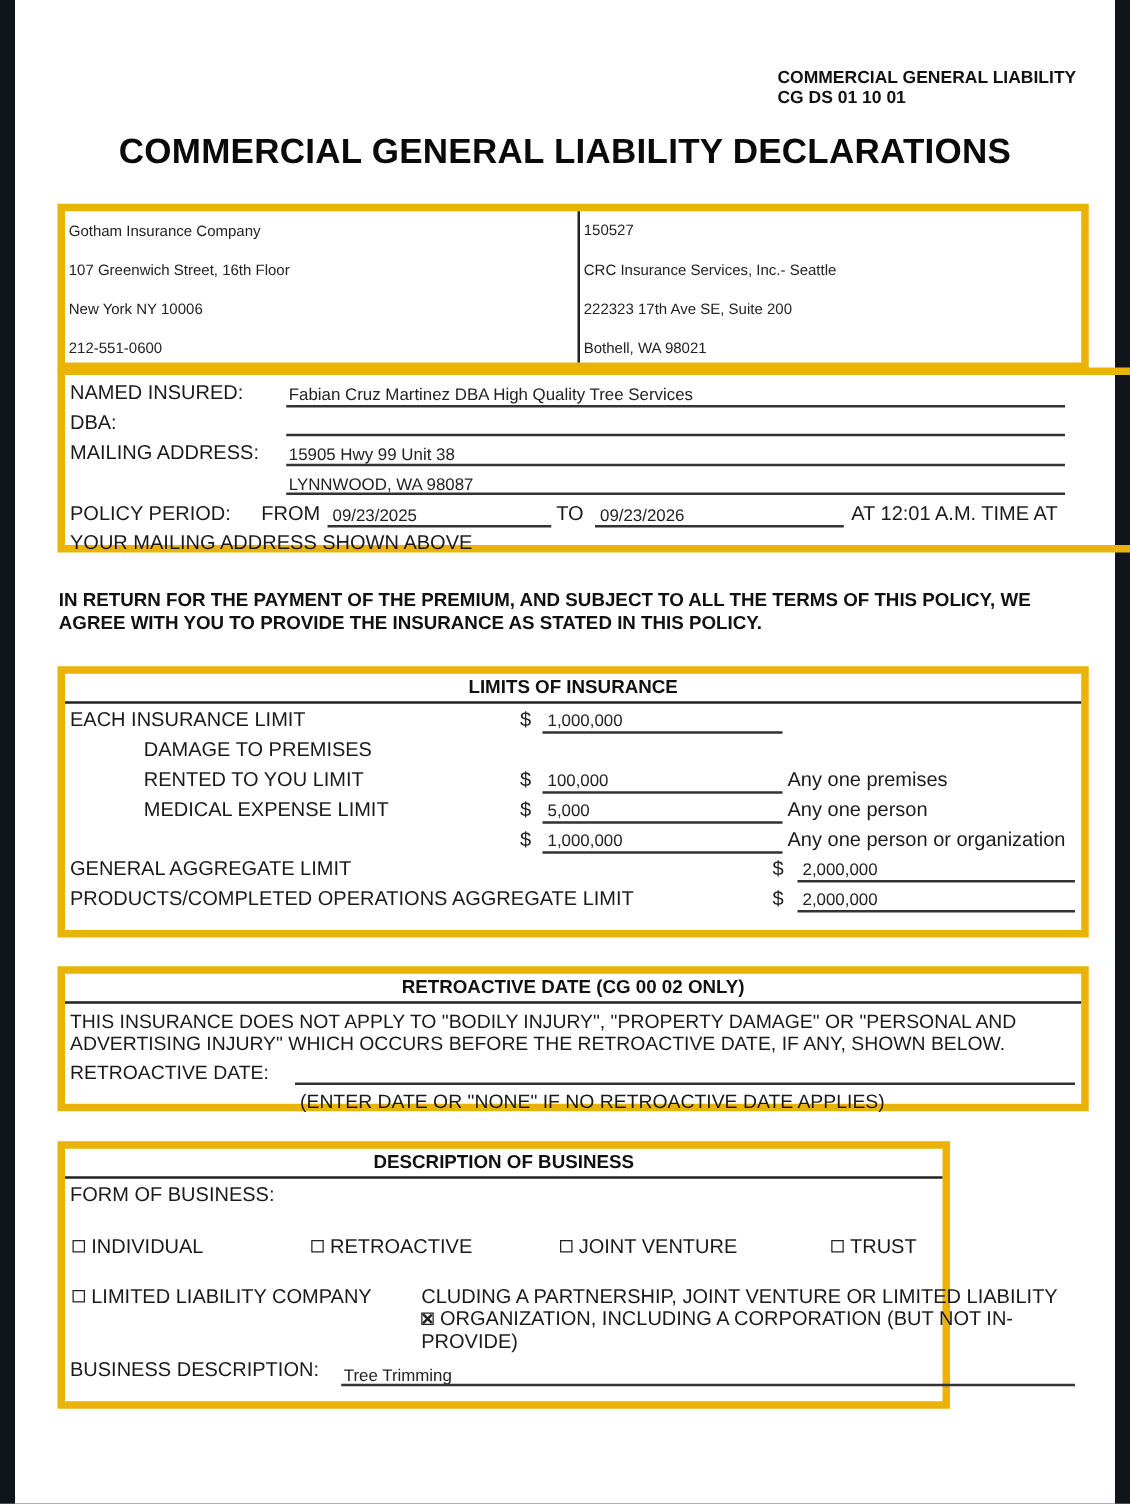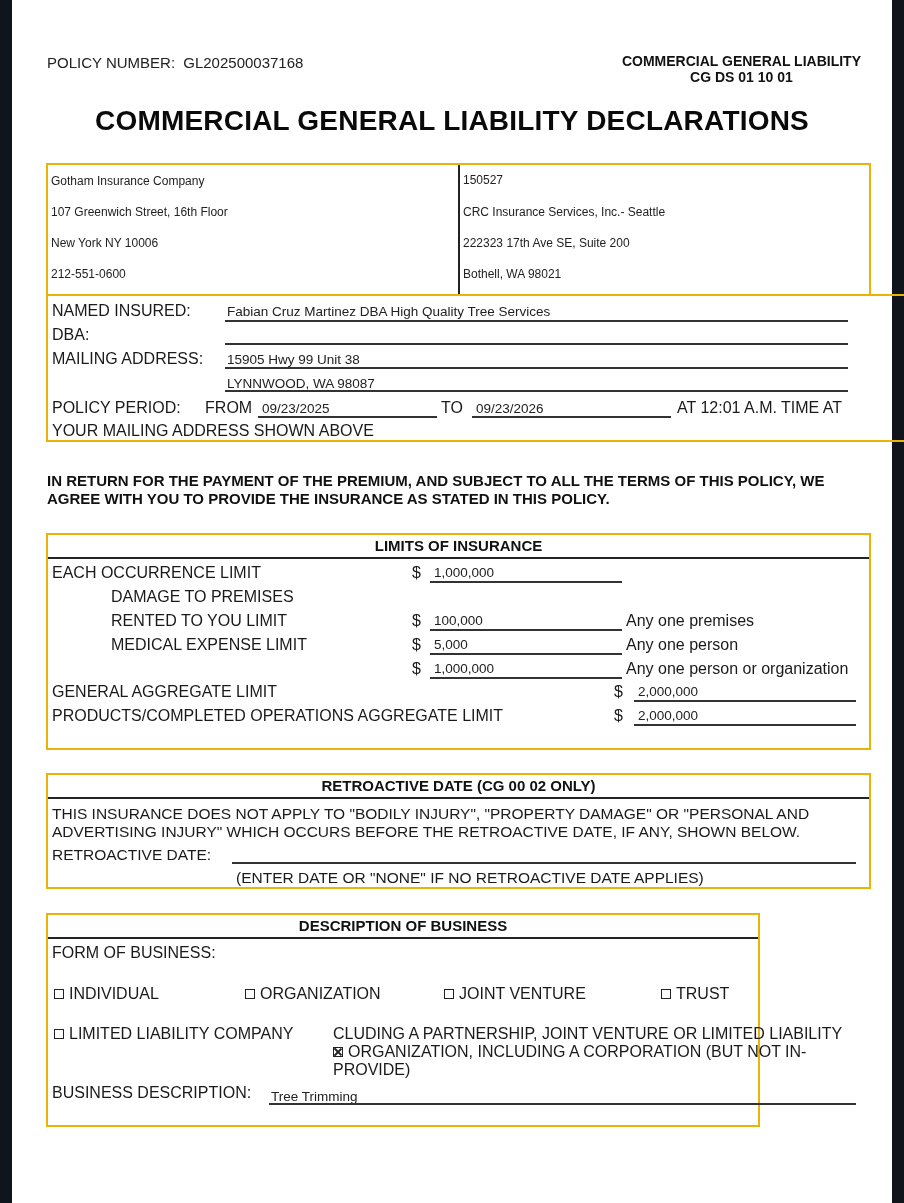--- a/index.html
+++ b/index.html
@@ -9,24 +9,24 @@
     font-family: "Liberation Sans", sans-serif;
     color: #111;
     position: relative;
   }
   .page {
     position: absolute; left: 12px; top: 0; width: 880px; height: 1203px;
     background: #ffffff;
   }
   .abs { position: absolute; white-space: nowrap; }
   .hdr-left { left: 35px; top: 54px; font-size: 15px; color: #222; }
-  .hdr-right { right: 31px; top: 53px; font-size: 14px; font-weight: bold; text-align: center; line-height: 16px; color: #111; }
+  .hdr-right { right: 31px; top: 53px; font-size: 14px; font-weight: bold; text-align: left; line-height: 16px; color: #111; }
   .title { left: 0; width: 880px; top: 105px; text-align: center; font-size: 28px; font-weight: bold; letter-spacing: 0.2px; color: #0a0a0a; }
 
-  .box { position: absolute; border: 2px solid #eab308; box-sizing: border-box; }
+  .box { position: absolute; border: 6px solid #eab308; box-sizing: border-box; }
   .small { font-size: 12px; color: #222; }
 
   .ins-box { left: 34px; top: 163px; width: 825px; height: 133px; }
   .ins-divider { position: absolute; left: 410px; top: 0; width: 2px; height: 100%; background: #222; }
 
   .named-box { left: 34px; top: 294px; width: 904px; height: 148px; }
   .lbl { font-size: 16px; color: #1a1a1a; }
   .val { font-size: 13.5px; color: #222; }
   .uline { position: absolute; height: 2px; background: #333; }
 
@@ -43,24 +43,20 @@
     content: ""; position: absolute; left: 3px; top: -1px; width: 1.5px; height: 10px; background: #222;
   }
   .cb.checked::before { transform: rotate(45deg); }
   .cb.checked::after { transform: rotate(-45deg); }
 </style>
 </head>
 <body>
 
 <div class="page">
 
-  <div class="abs hdr-left">
-    <span>POLICY NUMBER:</span>
-    <span style="margin-left:4px">GL202500037168</span>
-  </div>
   <div class="abs hdr-right">
     <div>COMMERCIAL GENERAL LIABILITY</div>
     <div>CG DS 01 10 01</div>
   </div>
   <div class="abs title">COMMERCIAL GENERAL LIABILITY DECLARATIONS</div>
 
   <div class="box ins-box">
     <div class="ins-divider"></div>
     <div class="abs small" style="left:3px;top:9px">Gotham Insurance Company</div>
     <div class="abs small" style="left:3px;top:40px">107 Greenwich Street, 16th Floor</div>
@@ -98,21 +94,21 @@
     <div class="uline" style="left:424px;top:120px;width:199px"></div>
     <div class="abs lbl" style="left:629px;top:103px">AT 12:01 A.M. TIME AT</div>
     <div class="abs lbl" style="left:4px;top:126px">YOUR MAILING ADDRESS SHOWN ABOVE</div>
   </div>
 
   <div class="abs return-text">IN RETURN FOR THE PAYMENT OF THE PREMIUM, AND SUBJECT TO ALL THE TERMS OF THIS POLICY, WE AGREE WITH YOU TO PROVIDE THE INSURANCE AS STATED IN THIS POLICY.</div>
 
   <div class="box limits-box">
     <div class="section-title">LIMITS OF INSURANCE</div>
 
-    <div class="abs lbl" style="left:4px;top:29px">EACH OCCURRENCE LIMIT</div>
+    <div class="abs lbl" style="left:4px;top:29px">EACH INSURANCE LIMIT</div>
     <div class="abs lbl" style="left:364px;top:29px">$</div>
     <div class="abs val" style="left:386px;top:30px">1,000,000</div>
     <div class="uline" style="left:382px;top:46px;width:192px"></div>
 
     <div class="abs lbl" style="left:63px;top:53px">DAMAGE TO PREMISES</div>
 
     <div class="abs lbl" style="left:63px;top:77px">RENTED TO YOU LIMIT</div>
     <div class="abs lbl" style="left:364px;top:77px">$</div>
     <div class="abs val" style="left:386px;top:78px">100,000</div>
     <div class="uline" style="left:382px;top:94px;width:192px"></div>
@@ -151,21 +147,21 @@
   </div>
 
   <div class="box biz-box">
     <div class="section-title">DESCRIPTION OF BUSINESS</div>
     <div class="abs lbl" style="left:4px;top:29px">FORM OF BUSINESS:</div>
 
     <div class="abs lbl" style="left:6px;top:70px">
       <span class="cb"></span><span>INDIVIDUAL</span>
     </div>
     <div class="abs lbl" style="left:197px;top:70px">
-      <span class="cb"></span><span>ORGANIZATION</span>
+      <span class="cb"></span><span>RETROACTIVE</span>
     </div>
     <div class="abs lbl" style="left:396px;top:70px">
       <span class="cb"></span><span>JOINT VENTURE</span>
     </div>
     <div class="abs lbl" style="left:613px;top:70px">
       <span class="cb"></span><span>TRUST</span>
     </div>
 
     <div class="abs lbl" style="left:6px;top:110px">
       <span class="cb"></span><span>LIMITED LIABILITY COMPANY</span>

